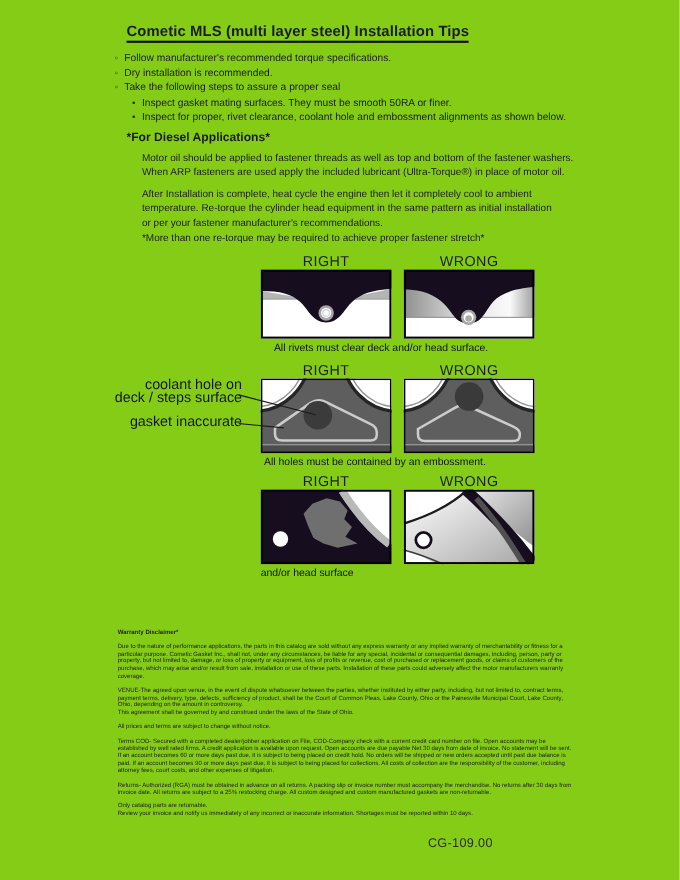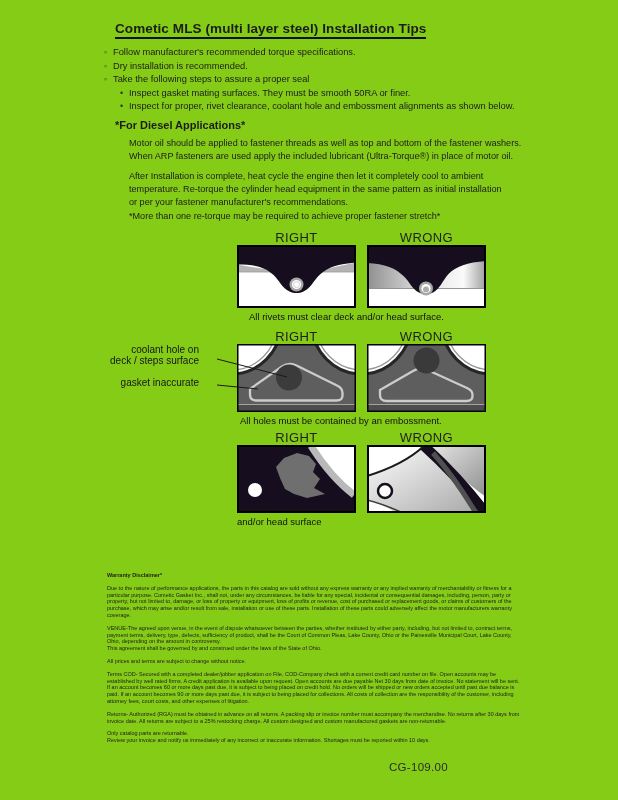--- a/index.html
+++ b/index.html
@@ -30,21 +30,21 @@
   .dg-caption { font-size:9.5px; color:#111; line-height:11px; }
 
   .row1 { left:0; top:230px; width:618px; height:100px; }
   .row2 { left:0; top:329px; width:618px; height:105px; }
   .row3 { left:0; top:430px; width:618px; height:112px; }
   .box-l { left:237px; }
   .box-r { left:367px; }
   .dg-box { top:15px; width:119px; }
   .dg-box svg { display:block; }
 
-  .callout { text-align:right; width:116px; left:83px; font-size:10px; line-height:10.8px; color:#161616; }
+  .callout { text-align:right; width:116px; left:104px; font-size:13px; line-height:10.8px; color:#161616; }
   .co1 { top:16px; }
   .co2 { top:49px; }
 
   .warranty { left:107px; top:572px; width:415px; font-size:5.5px; line-height:6.8px; color:#222; }
   .warranty .w-head { font-weight:bold; margin:0 0 6px; }
   .warranty p { margin:0 0 6px; }
   .warranty p.tight { margin:0; }
 
   .page-number { left:389px; top:761px; font-size:11.5px; color:#2a2a2a; letter-spacing:0.3px; }
 </style>

